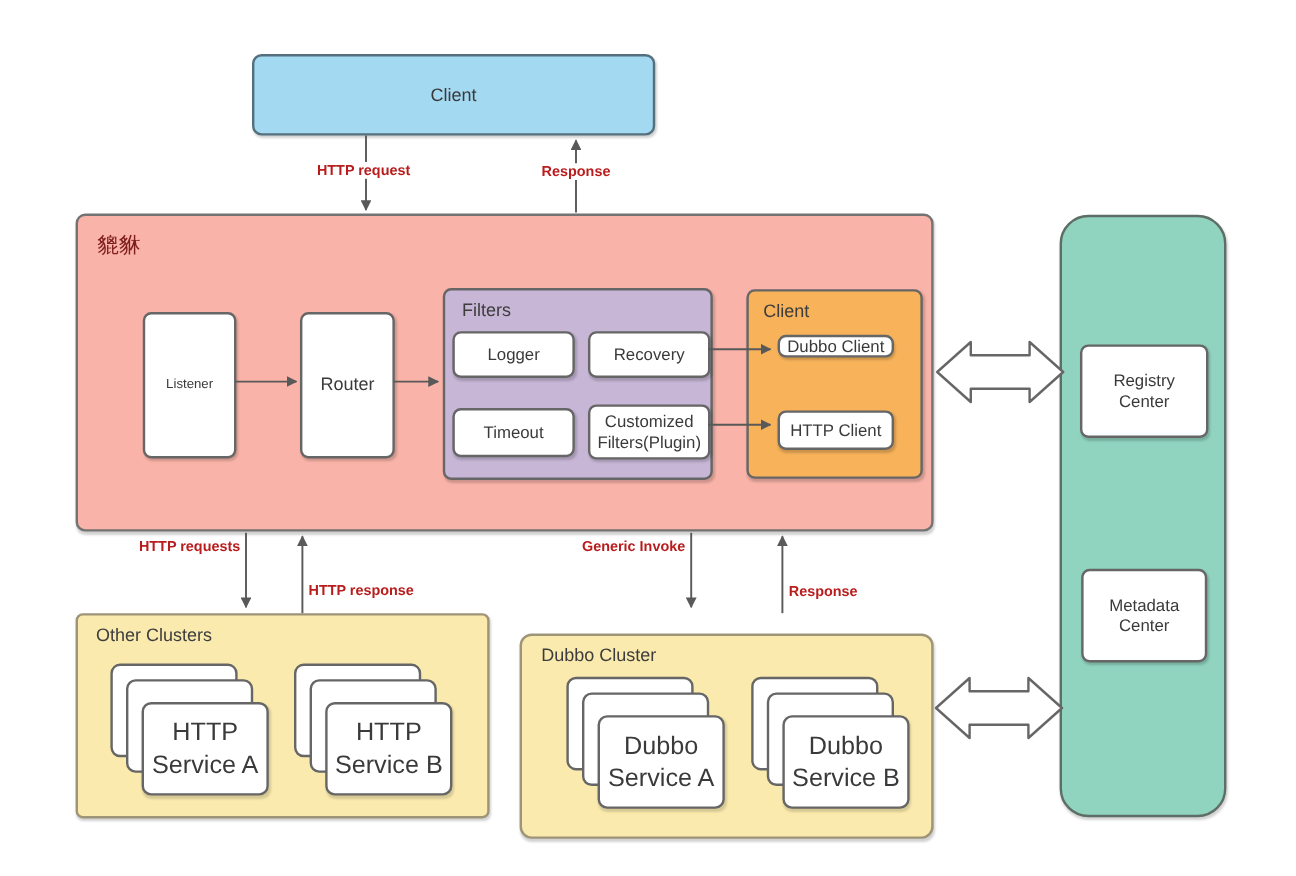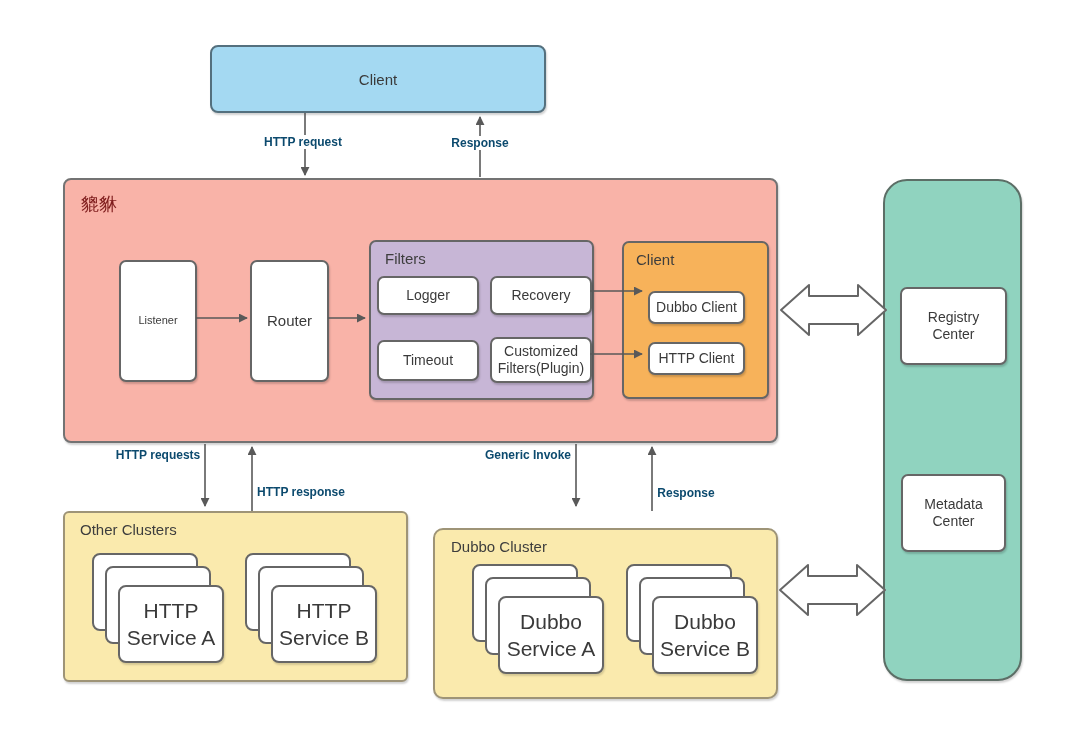--- a/index.html
+++ b/index.html
@@ -17,21 +17,21 @@
     border-radius:8px;box-shadow:1px 2px 2px rgba(0,0,0,.18);
   }
   .center{display:flex;align-items:center;justify-content:center;text-align:center;}
   .node{
     background:var(--node-fill);font-size:14px;line-height:1.25;
     white-space:pre-line;border-radius:7px;
   }
   .group-title{position:absolute;font-size:15px;color:#3d3d3d;}
   .edge-label{
     position:absolute;transform:translate(-50%,-50%);font-size:12px;font-weight:bold;
-    color:#0c4a6e;background:#ffffff;padding:0 3px;white-space:nowrap;z-index:5;
+    color:#b91c1c;background:#ffffff;padding:0 3px;white-space:nowrap;z-index:5;
   }
   .connectors{position:absolute;left:0;top:0;z-index:4;pointer-events:none;}
   .stack{position:absolute;width:132px;height:104px;}
   .card{
     position:absolute;width:106px;height:78px;background:var(--node-fill);
     border:2px solid var(--border);border-radius:8px;box-sizing:border-box;
   }
   .card.b0{left:0;top:0}
   .card.b1{left:13px;top:13px}
   .card.front{
@@ -103,21 +103,21 @@
 Filters(Plugin)</span>
       </div>
     </div>
 
     <div class="box center node" style="left:185px;top:80px;width:79px;height:122px;font-size:15px;">
       <span>Router</span>
     </div>
 
     <div class="box" style="left:557px;top:61px;width:147px;height:158px;background:var(--clients-fill);border-radius:7px;">
       <span class="group-title" style="left:12px;top:8px;">Client</span>
-      <div class="box center node" style="left:24px;top:36px;width:97px;height:33px;margin-top:12px;">
+      <div class="box center node" style="left:24px;top:36px;width:97px;height:19px;">
         <span>Dubbo Client</span>
       </div>
       <div class="box center node" style="left:24px;top:99px;width:97px;height:33px;">
         <span>HTTP Client</span>
       </div>
     </div>
   </div>
 
   <div class="box" style="left:63px;top:511px;width:345px;height:171px;background:var(--cluster-fill);border-color:#9e9477;border-radius:6px;">
     <span class="group-title" style="left:15px;top:8px;">Other Clusters</span>

